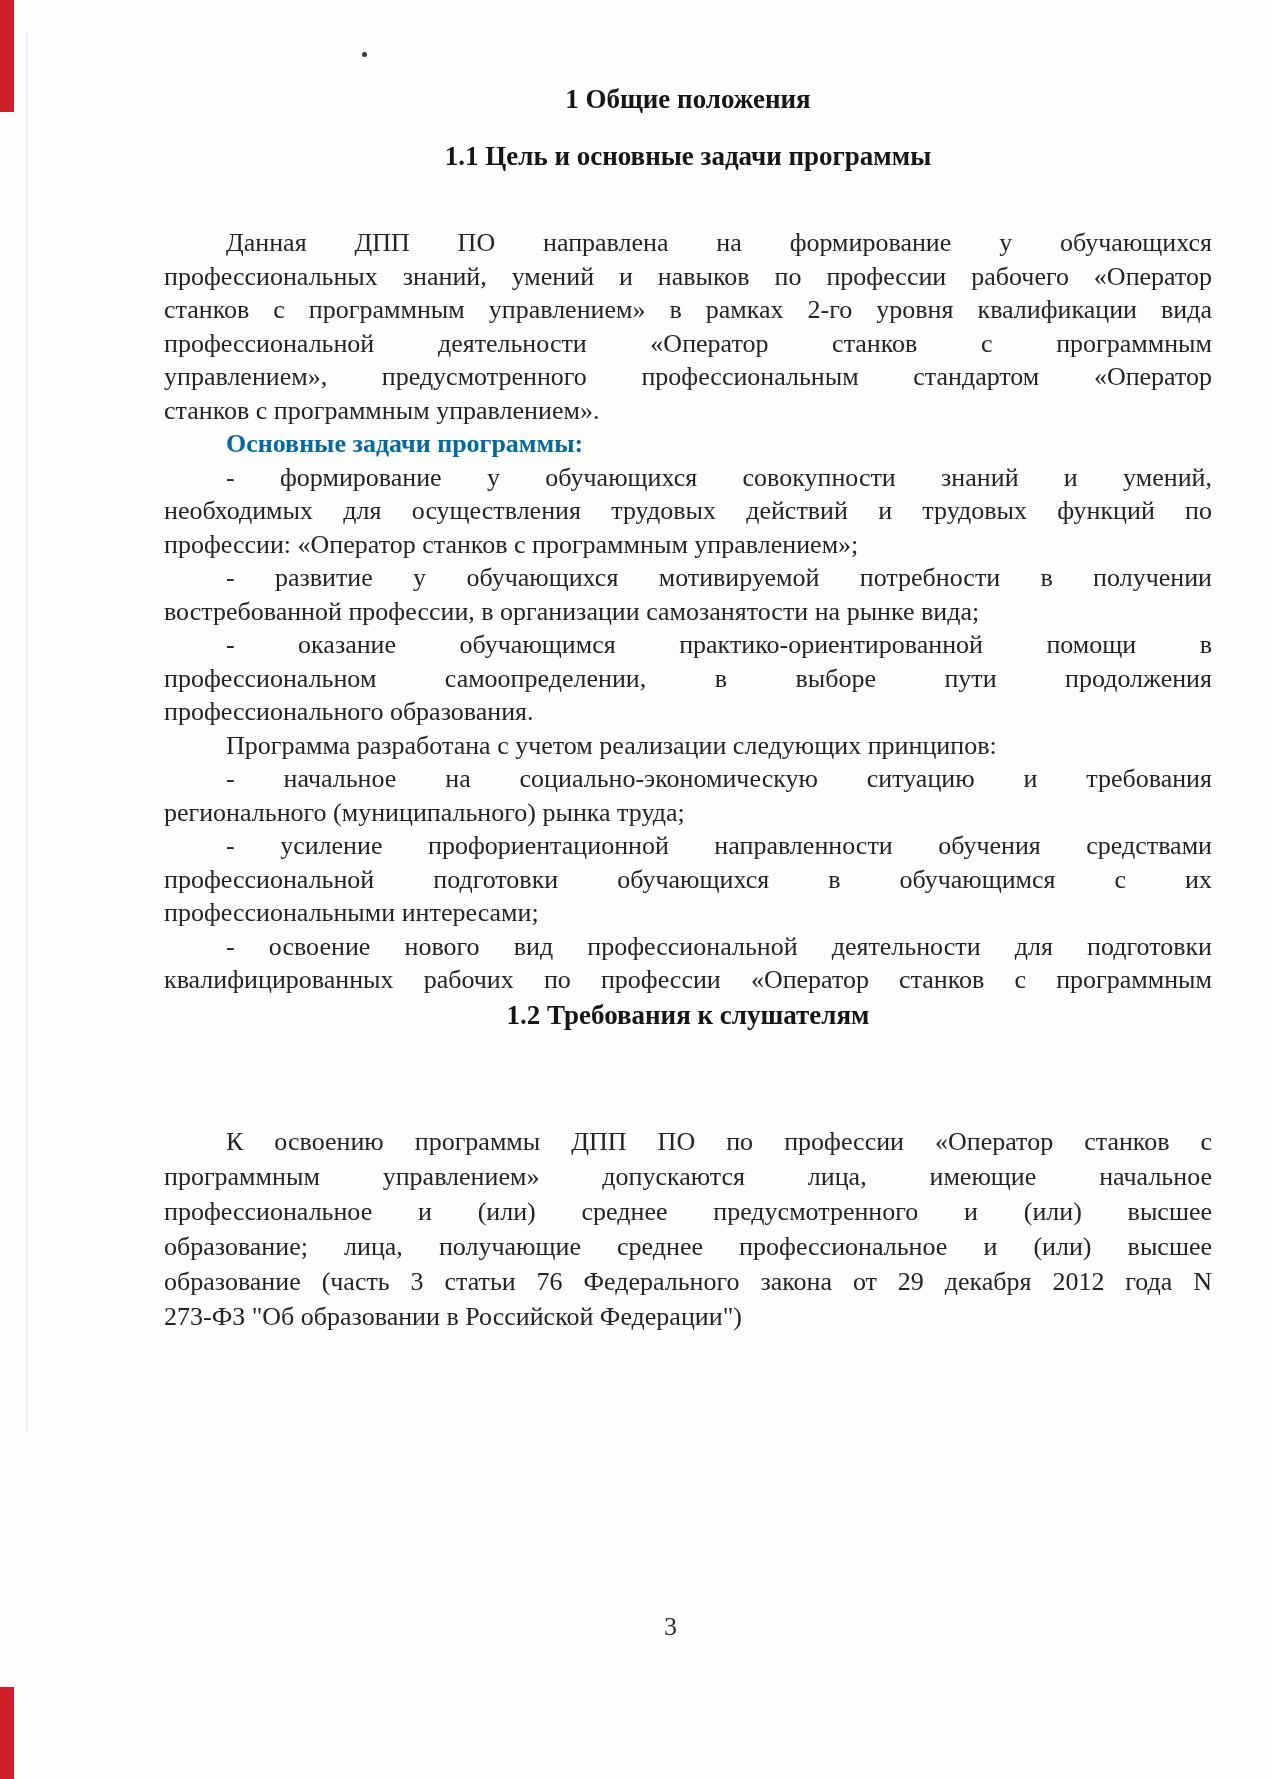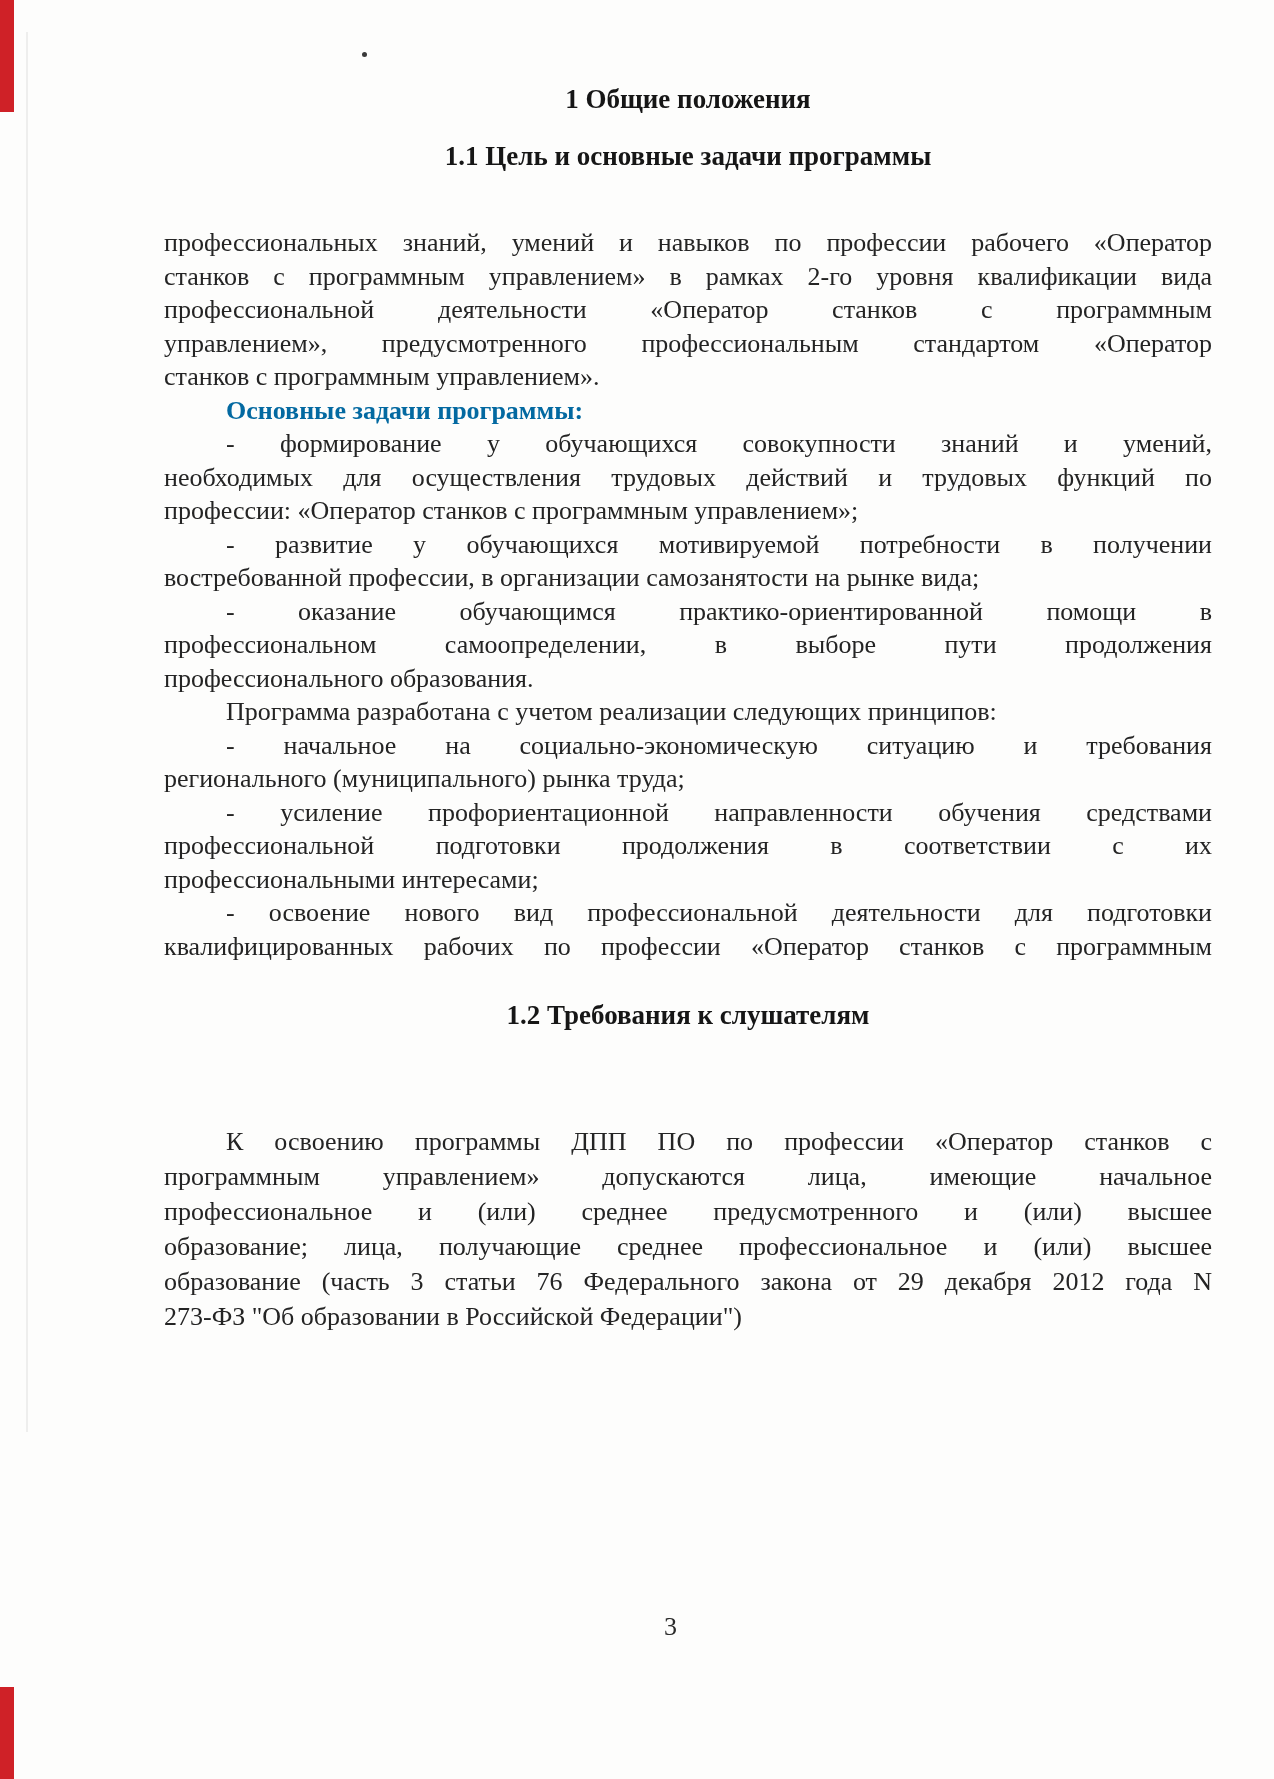--- a/index.html
+++ b/index.html
@@ -92,20 +92,21 @@
   <div class="red-mark bottom"></div>
   <div class="scan-line"></div>
   <div class="dot-artifact"></div>
 
   <div class="h h1">1 Общие положения</div>
   <div class="h h2">1.1 Цель и основные задачи программы</div>
 
   <div class="body-col">
 
     <div class="para">
+      <div class="line first">Данная ДПП ПО направлена на формирование у обучающихся</div>
       <div class="line">профессиональных знаний, умений и навыков по профессии рабочего «Оператор</div>
       <div class="line">станков с программным управлением» в рамках 2-го уровня квалификации вида</div>
       <div class="line">профессиональной деятельности «Оператор станков с программным</div>
       <div class="line">управлением», предусмотренного профессиональным стандартом «Оператор</div>
       <div class="line last">станков с программным управлением».</div>
     </div>
 
     <div class="para">
       <div class="line first bold last">Основные задачи программы:</div>
     </div>
@@ -131,21 +132,21 @@
       <div class="line first last">Программа разработана с учетом реализации следующих принципов:</div>
     </div>
 
     <div class="para">
       <div class="line first">- начальное на социально-экономическую ситуацию и требования</div>
       <div class="line last">регионального (муниципального) рынка труда;</div>
     </div>
 
     <div class="para">
       <div class="line first">- усиление профориентационной направленности обучения средствами</div>
-      <div class="line">профессиональной подготовки продолжения в соответствии с их</div>
+      <div class="line">профессиональной подготовки обучающихся в обучающимся с их</div>
       <div class="line last">профессиональными интересами;</div>
     </div>
 
     <div class="para">
       <div class="line first">- освоение нового вид профессиональной деятельности для подготовки</div>
       <div class="line">квалифицированных рабочих по профессии «Оператор станков с программным</div>
     </div>
 
   </div>
 

